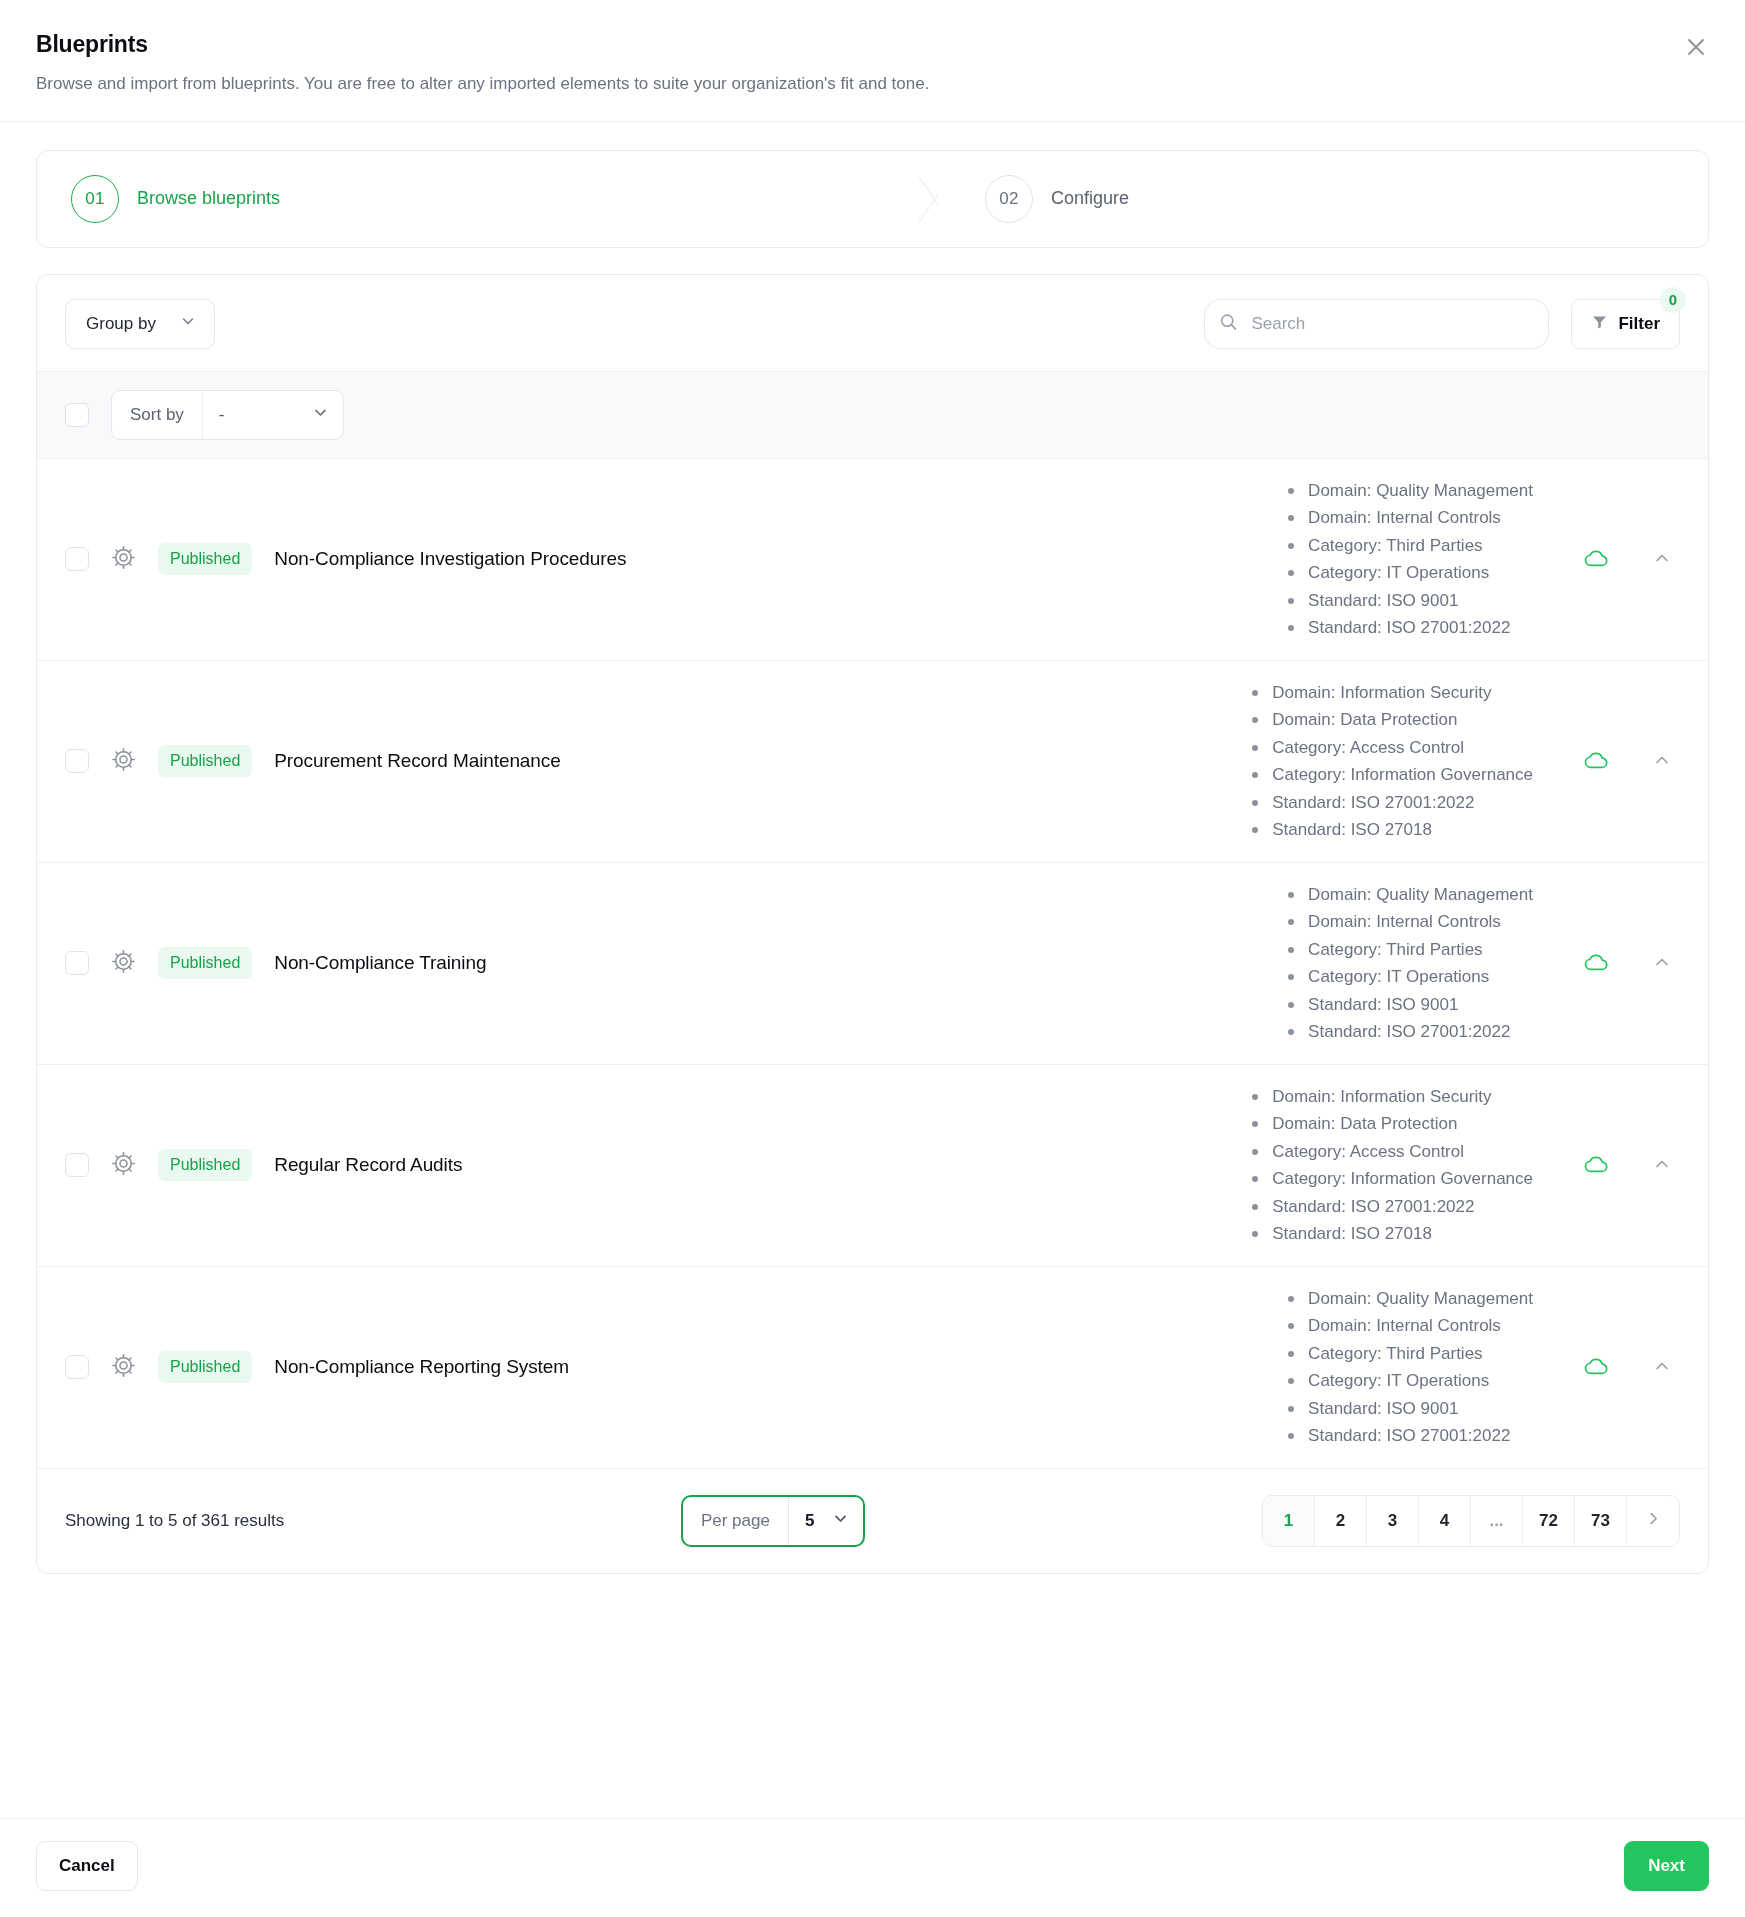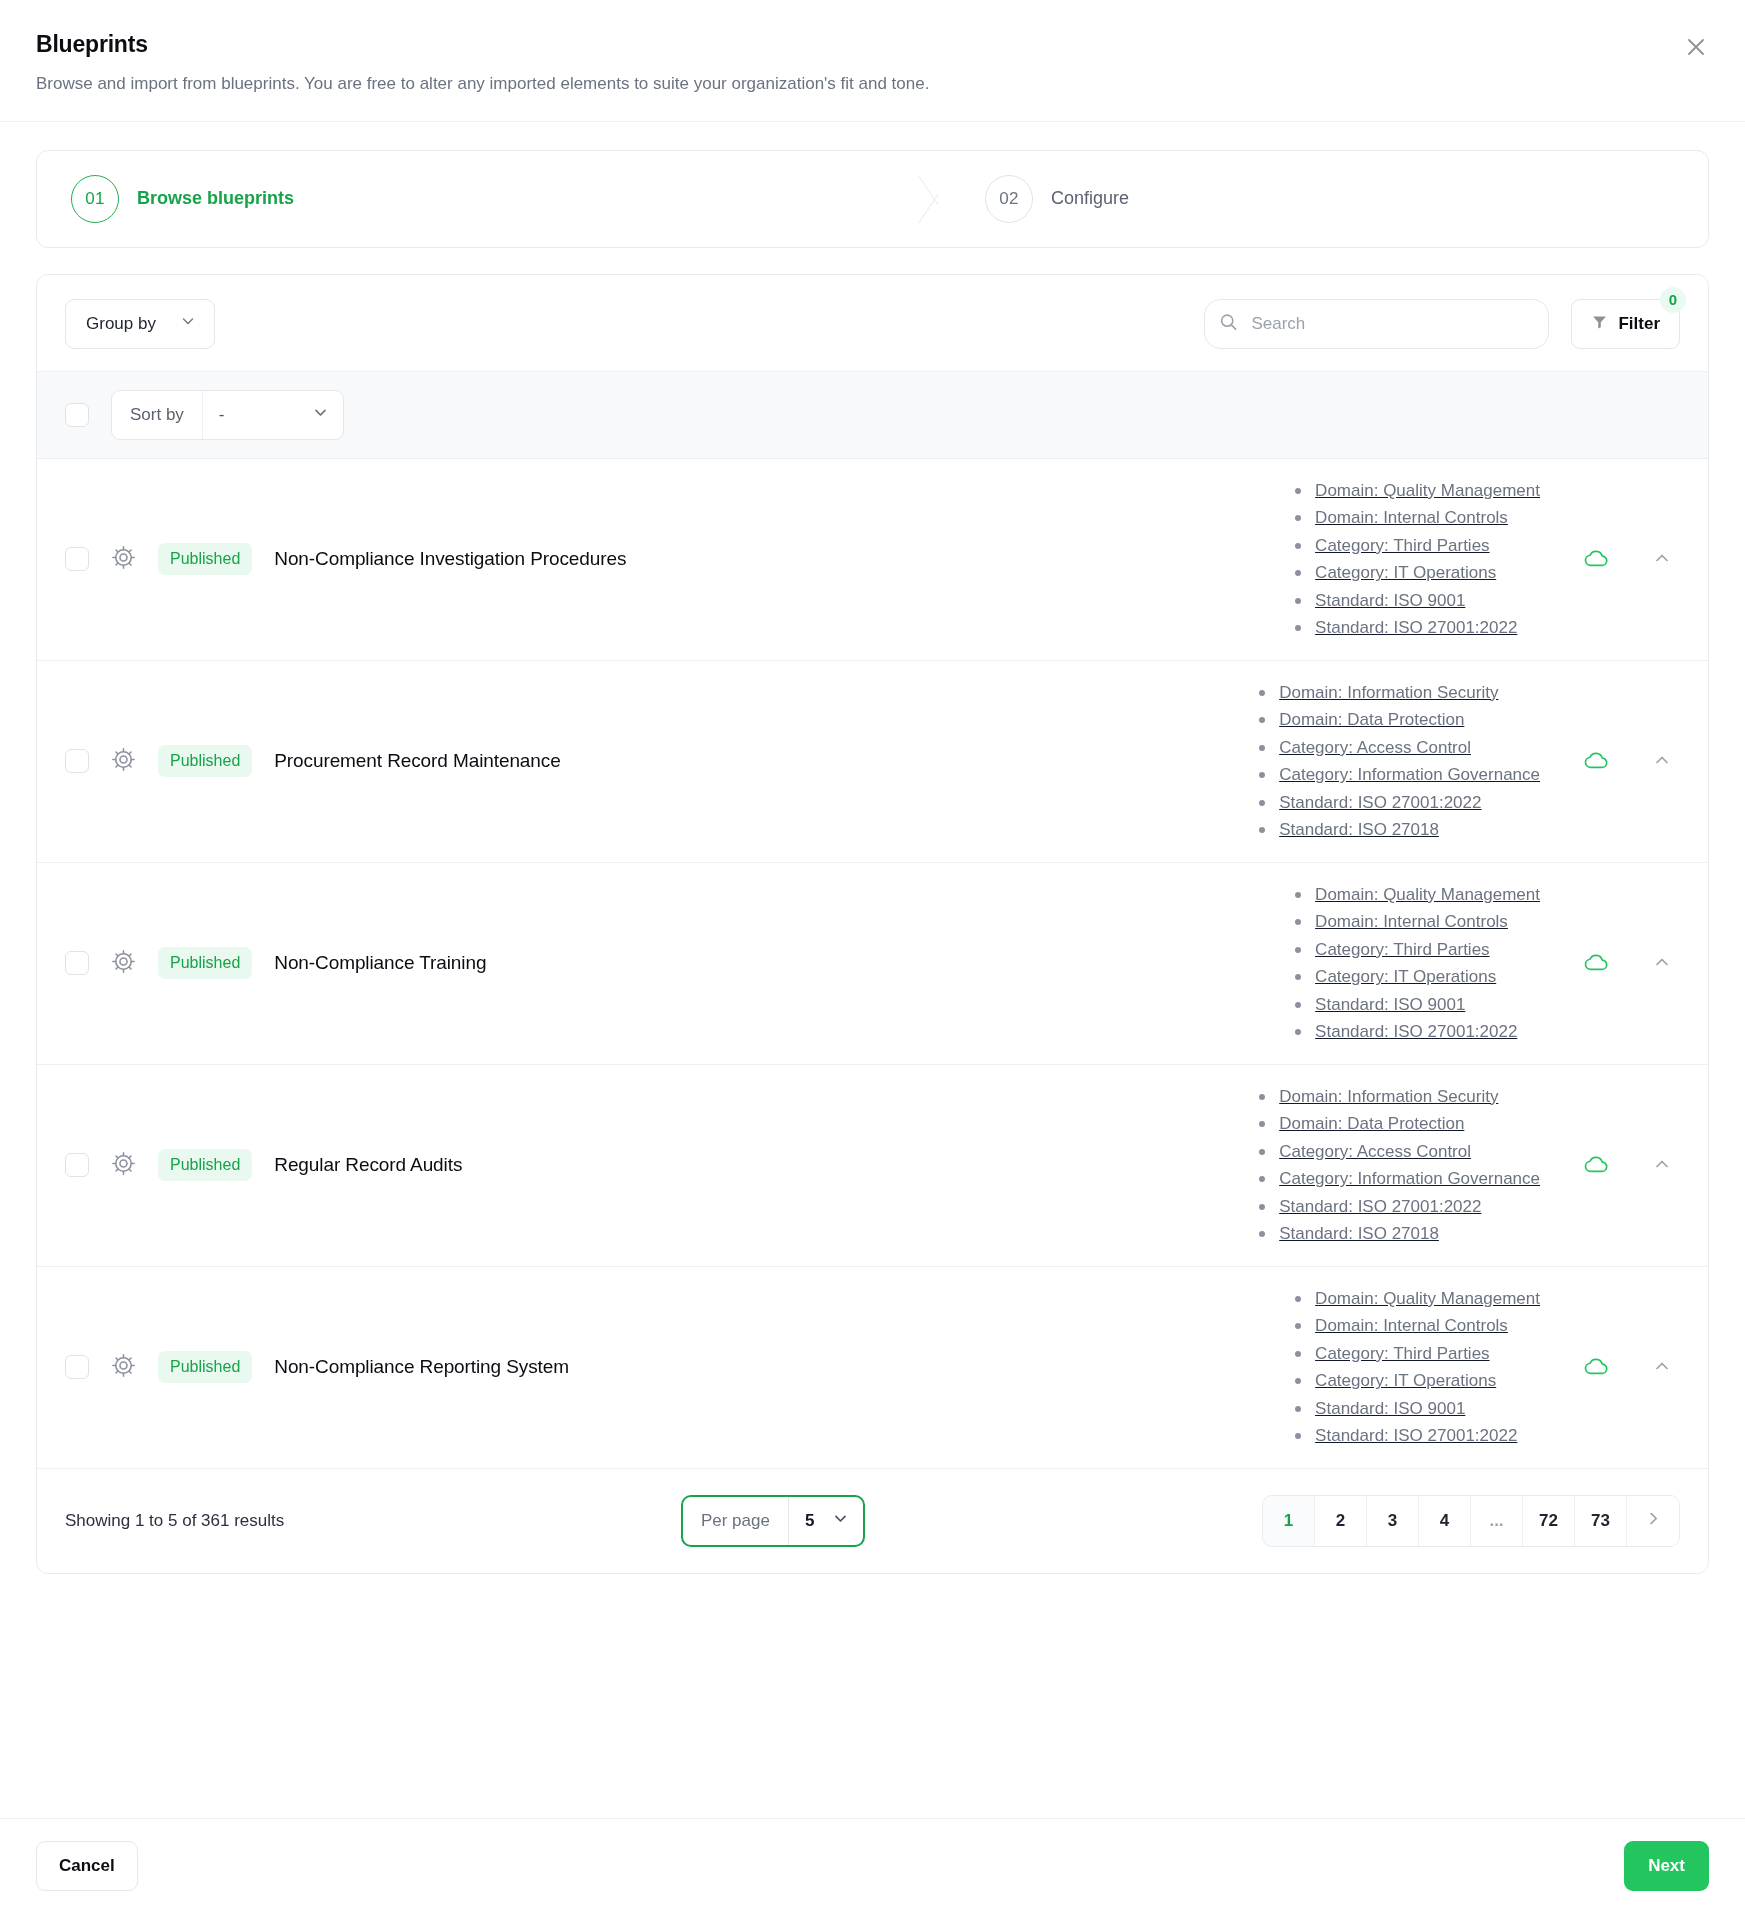--- a/index.html
+++ b/index.html
@@ -101,21 +101,21 @@
   .step-num {
     width: 48px; height: 48px;
     border-radius: 50%;
     display: flex; align-items: center; justify-content: center;
     font-size: 17px;
     font-weight: 500;
     letter-spacing: 0.3px;
   }
   .step-num.active { border: 1.6px solid #22b04b; color: #16a34a; }
   .step-num.inactive { border: 1.4px solid #dfe2e7; color: #6b7280; }
-  .step-label { font-size: 18px; font-weight: 700; }
+  .step-label { font-size: 18px; font-weight: 400; }
   .step-label.active { color: #16a34a; }
   .step-label.inactive { color: #5b6270; font-weight: 500; }
 
   
   .panel {
     margin-top: 26px;
     border: 1px solid #e8eaee;
     border-radius: 12px;
     background: #fff;
     overflow: hidden;
@@ -286,22 +286,21 @@
   }
   .row-right {
     display: flex;
     align-items: center;
     gap: 30px;
     flex: 0 0 auto;
   }
   .meta-list {
     list-style: none;
     padding: 0;
-    margin: 8px;
-    text-decoration: underline;
+    margin: 15px;
   }
   .meta-list li {
     position: relative;
     padding-left: 26px;
     font-size: 17px;
     color: #6b7280;
     line-height: 1.62;
     white-space: nowrap;
   }
   .meta-list li::before {

